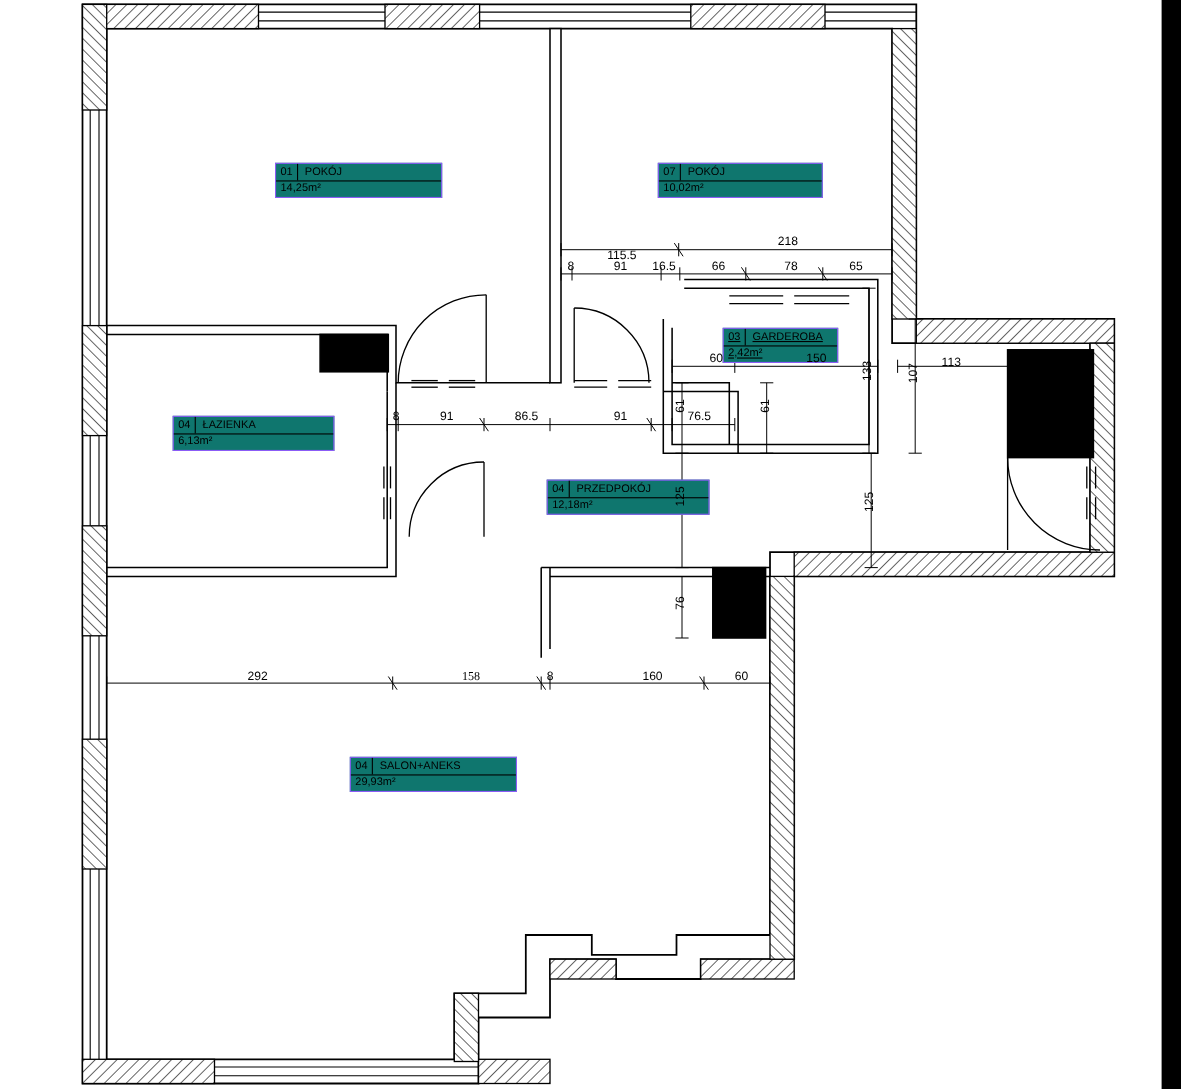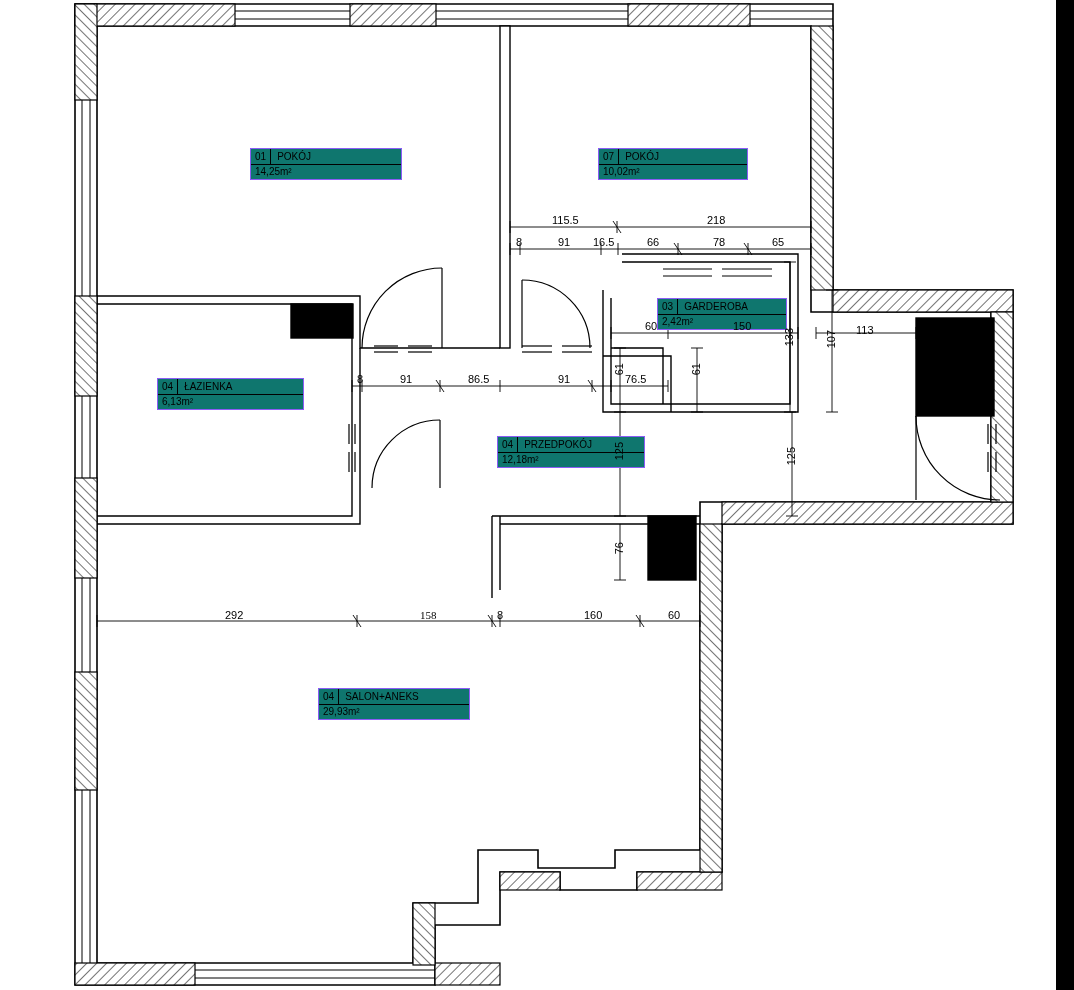--- a/index.html
+++ b/index.html
@@ -294,21 +294,21 @@
   </div>
 
   <div class="room-label" style="left:598px; top:148px; width:150px;">
     <div class="row1">
       <span class="code">07</span>
       <span class="name">POKÓJ</span>
     </div>
     <div class="row2">10,02m²</div>
   </div>
 
-  <div class="room-label" style="left:657px; top:298px; width:130px;">
+  <div class="room-label" style="left:657px; top:298px; width:105px;text-decoration:underline;">
     <div class="row1">
       <span class="code">03</span>
       <span class="name">GARDEROBA</span>
     </div>
     <div class="row2">2,42m²</div>
   </div>
 
   <div class="room-label" style="left:157px; top:378px; width:147px;">
     <div class="row1">
       <span class="code">04</span>
@@ -326,21 +326,21 @@
   </div>
 
   <div class="room-label" style="left:318px; top:688px; width:152px;">
     <div class="row1">
       <span class="code">04</span>
       <span class="name">SALON+ANEKS</span>
     </div>
     <div class="row2">29,93m²</div>
   </div>
 
-  <div class="dim" style="left:552px; top:214px;">115.5</div>
+  <div class="dim" style="left:552px; top:226px;">115.5</div>
   <div class="dim" style="left:707px; top:214px;">218</div>
   <div class="dim" style="left:516px; top:236px;">8</div>
   <div class="dim" style="left:558px; top:236px;">91</div>
   <div class="dim" style="left:593px; top:236px;">16.5</div>
   <div class="dim" style="left:647px; top:236px;">66</div>
   <div class="dim" style="left:713px; top:236px;">78</div>
   <div class="dim" style="left:772px; top:236px;">65</div>
   <div class="dim" style="left:645px; top:320px;">60</div>
   <div class="dim" style="left:733px; top:320px;">150</div>
   <div class="dim" style="left:856px; top:324px;">113</div>

